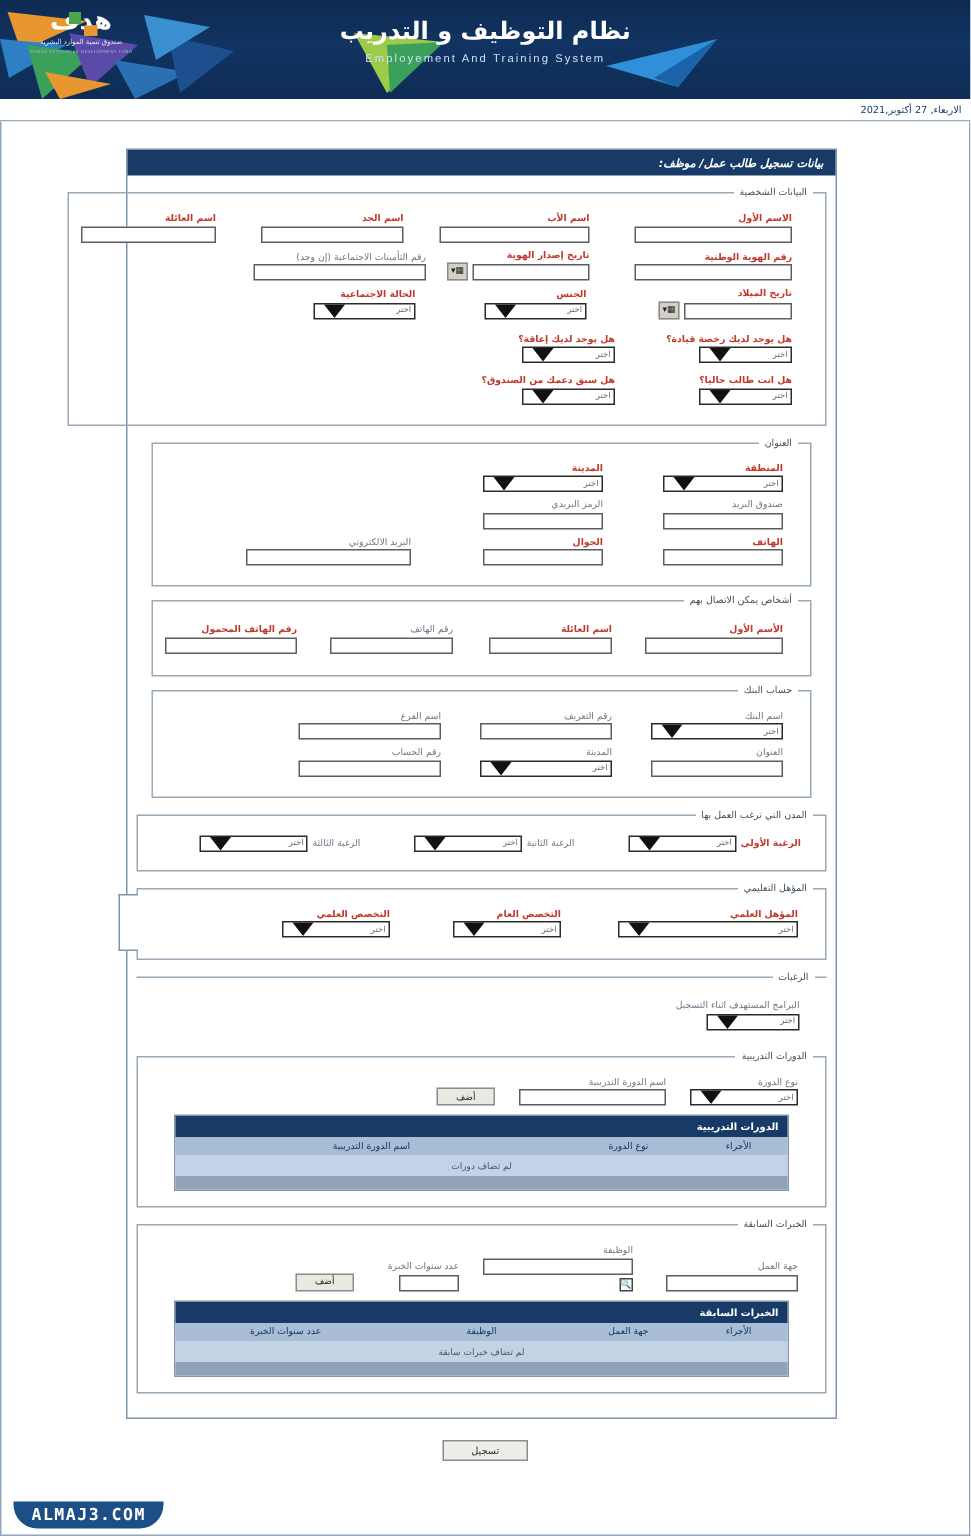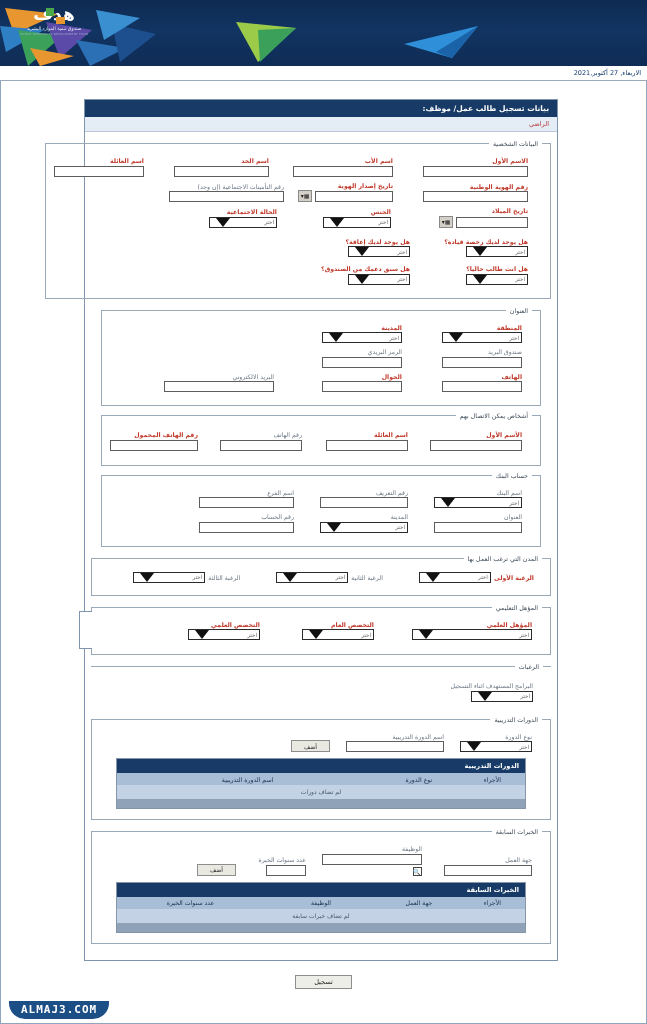--- a/index.html
+++ b/index.html
@@ -63,21 +63,21 @@
 
   .form-shell {
     margin:0 88px 0 83px;
     border:1px solid #7e95ad;
     background:#fff;
     padding:0 0 8px 0;
     position:relative;
   }
   .form-titlebar {
     background:#173b66; color:#fff; font-size:7.5px; font-weight:bold;
-    padding:4px 8px 4px 4px; text-align:right;
+    padding:4px 8px 4px 4px; text-align:right;font-style:italic;
   }
   .form-subbar {
     background:#e4ecf6; border-bottom:1px solid #b9c9db;
     padding:3px 8px; text-align:right;
   }
   .form-subbar span { color:#b23a3a; font-size:6.5px; }
 
   
   fieldset {
     border:1px solid #9aa9b8; margin:8px 6px; padding:6px 8px 8px 8px;
@@ -171,20 +171,24 @@
     <svg width="120" height="66" style="position:absolute;left:230px;top:0">
       <polygon points="6,22 66,28 28,62" fill="#9ccb4a"></polygon>
       <polygon points="28,30 66,28 30,62" fill="#3aa05a"></polygon>
     </svg>
     <svg width="100" height="66" style="position:absolute;left:390px;top:0">
       <polygon points="88,26 14,44 62,58" fill="#2f8fd8"></polygon>
       <polygon points="88,26 46,52 62,58" fill="#1b63a8"></polygon>
     </svg>
   </div>
 
+  <div class="brand-title">
+    <div class="brand-ar">نظام التوظيف و التدريب</div>
+    <div class="brand-en">Employement And Training System</div>
+  </div>
 
   <div class="logo">
     <div class="logo-mark">هدف</div>
     <svg width="80" height="0" style="display:block"></svg>
     <div class="logo-ar">صندوق تنمية الموارد البشرية</div>
     <div class="logo-en">HUMAN RESOURCES DEVELOPMENT FUND</div>
   </div>
   <svg width="26" height="16" style="position:absolute;left:46px;top:8px">
     <rect x="0" y="0" width="8" height="8" fill="#4aa84a"></rect>
     <rect x="10" y="9" width="9" height="7" fill="#e8962f"></rect>
@@ -192,23 +196,20 @@
 </div>
 
 <div class="datebar">
   <span>الاربعاء, 27 أكتوبر,2021</span>
 </div>
 
 <div class="page">
   <div class="form-shell">
 
     <div class="form-titlebar">بيانات تسجيل طالب عمل/ موظف:</div>
-    <div class="form-subbar">
-      <span>الراضي</span>
-    </div>
 
     <fieldset>
       <legend>البيانات الشخصية</legend>
 
       <div class="row" style="margin-top:4px">
         <div class="fld" style="margin-right:14px;width:105px">
           <div class="lbl req">الاسم الأول</div>
           <input class="txt" style="width: 105px;">
         </div>
         <div class="fld" style="margin-right:30px;width:100px">

